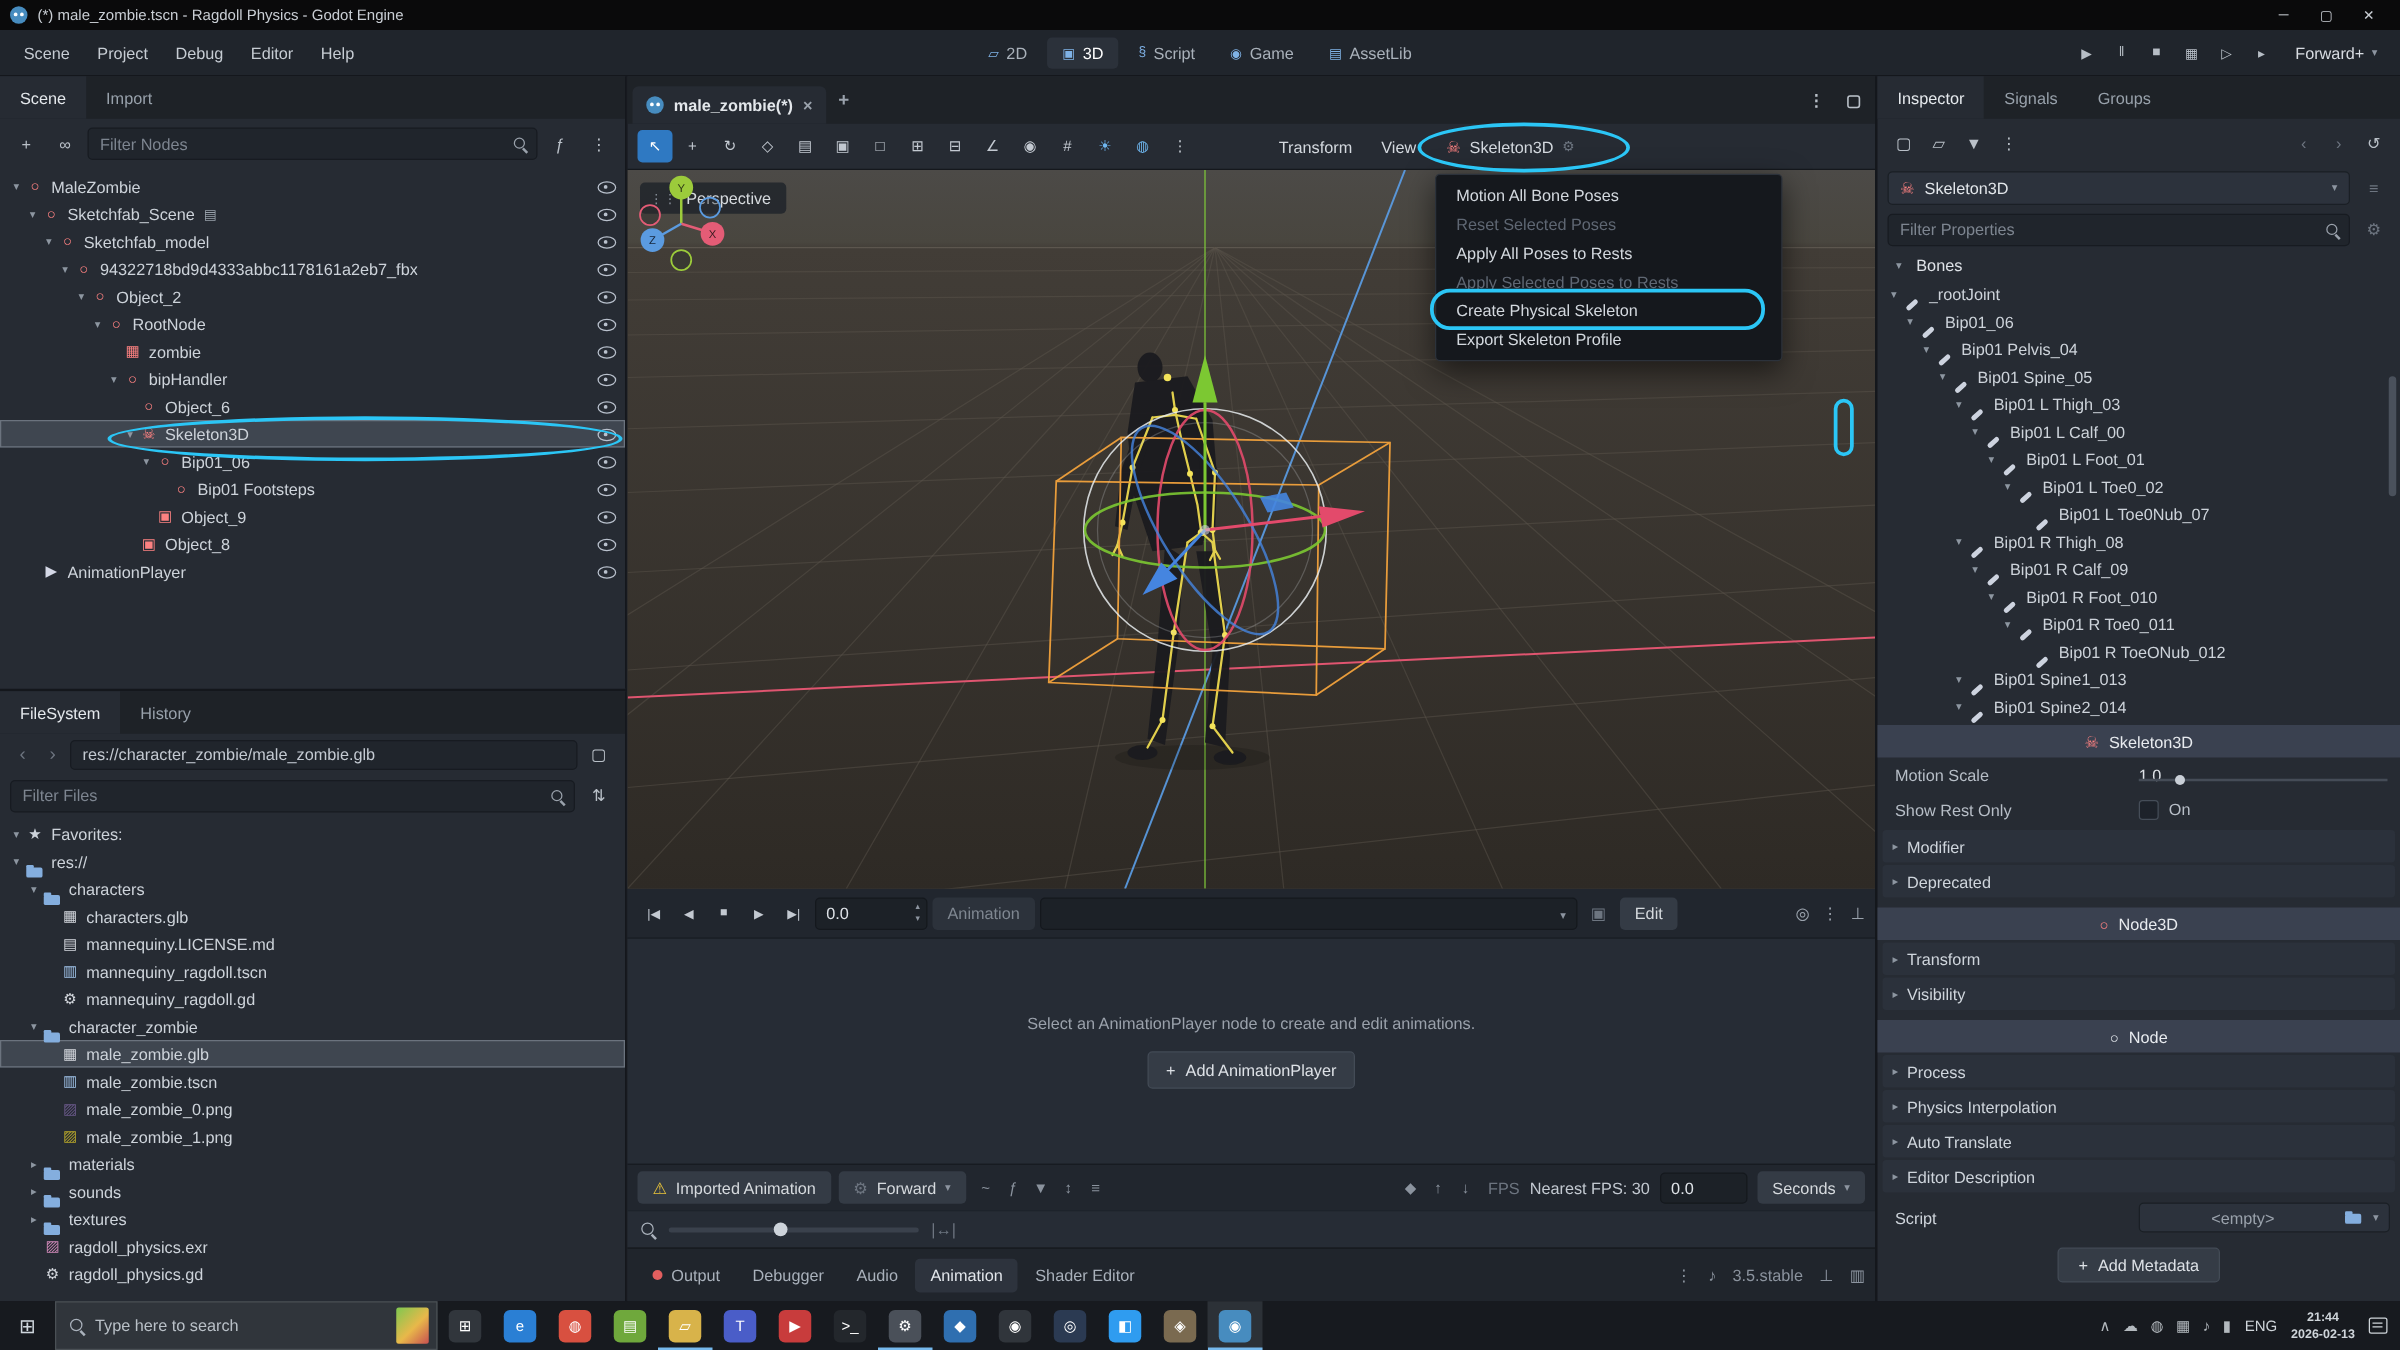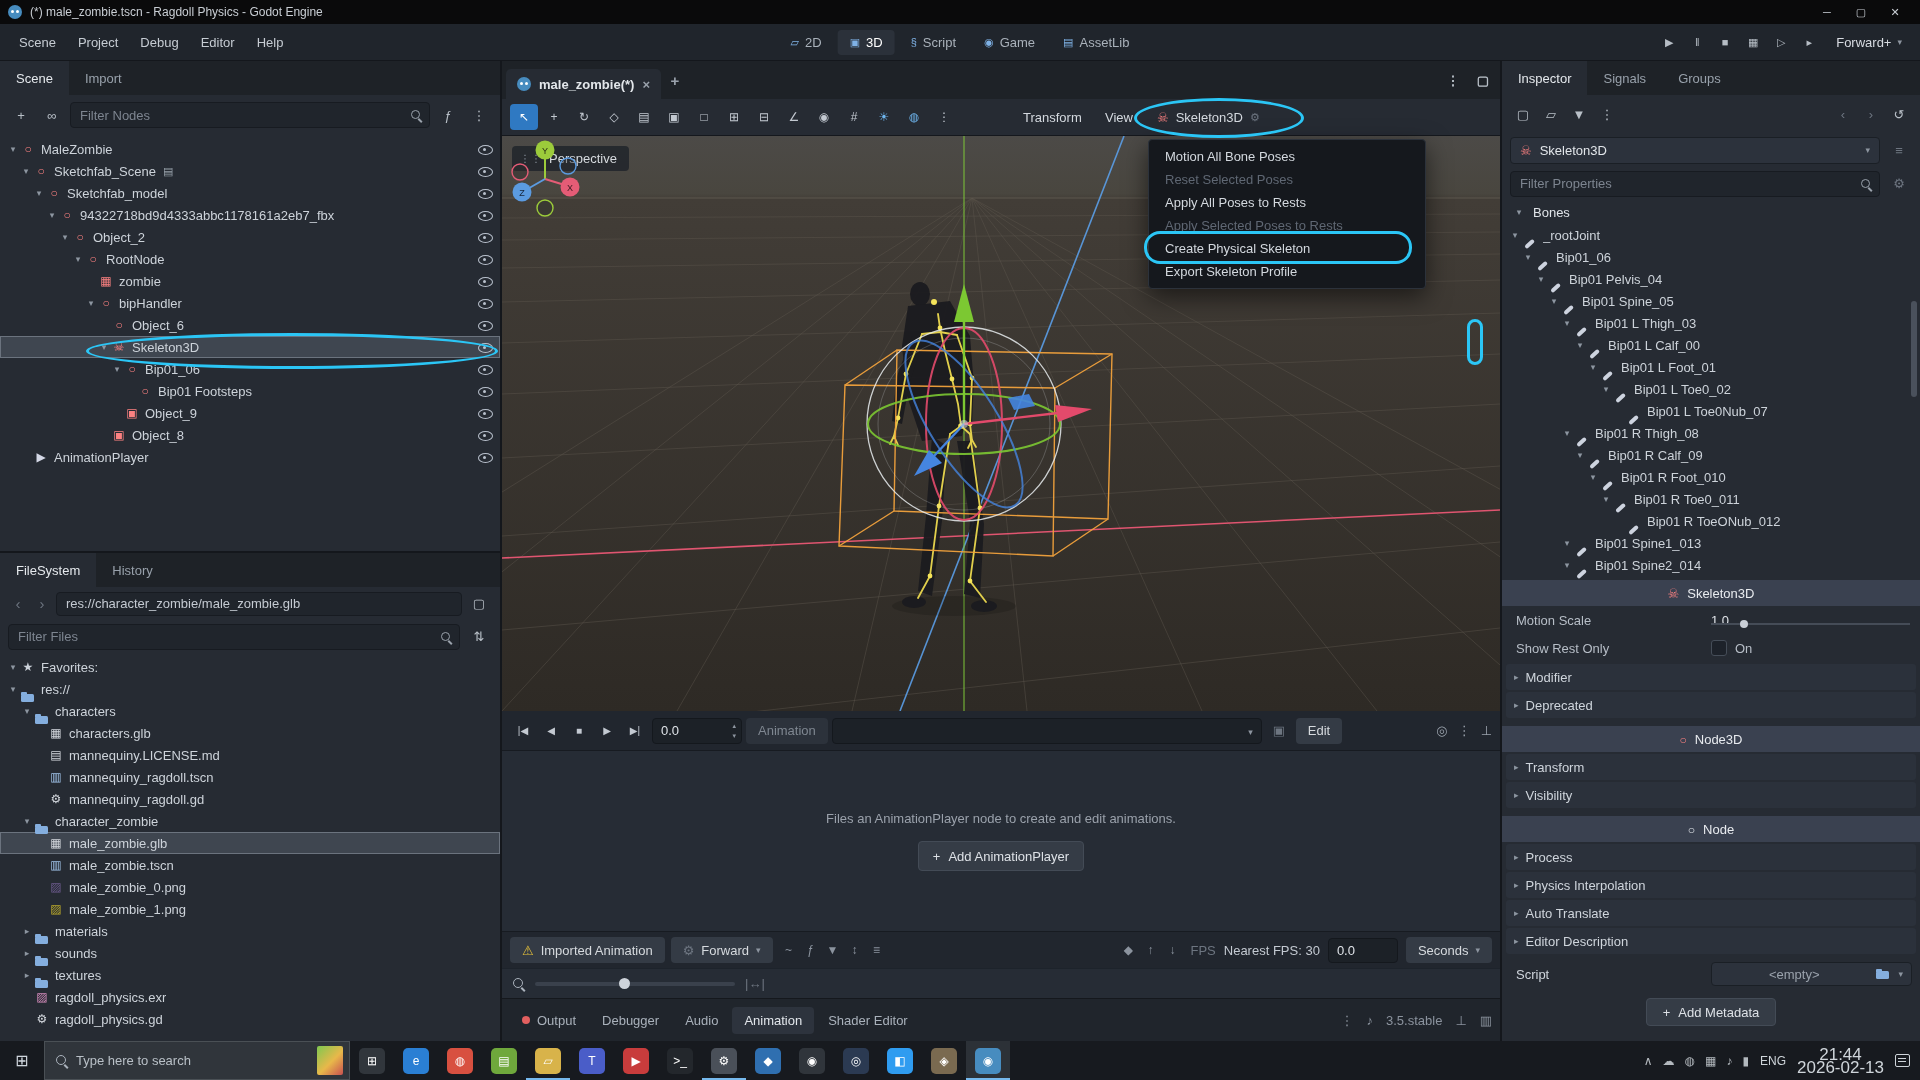--- a/index.html
+++ b/index.html
@@ -146,21 +146,21 @@
   .node-sel .chev { margin-left:auto; }
   .bones-header { height:24px; display:flex; align-items:center; gap:7px; padding:0 10px; color:#dfe3e8; }
   .bones-list { height:356px; overflow:hidden; position:relative; }
   .scrollbar { position:absolute; right:2px; top:6px; width:6px; height:96px; background:#4a515c; border-radius:3px; }
   .category { height:26px; background:#3a4150; display:flex; align-items:center; justify-content:center; gap:8px; color:#e8ebef; }
   .category.mt { margin-top:8px; }
   .cat-ic-red::before { content:"○"; color:#fc8181; font-size:12px; }
   .cat-ic-white::before { content:"○"; color:#dfe3e8; font-size:12px; }
   .prop-row { height:28px; display:flex; align-items:center; }
   .prop-label { flex:0 0 50%; padding-left:14px; color:#b7bec7; overflow:hidden; white-space:nowrap; }
-  .prop-value { flex:1; padding-right:10px; position:relative; color:#dfe3e8; display:flex; align-items:center; gap:8px; }
+  .prop-value { flex:1; padding-right:10px; position:relative; color:#dfe3e8; display:flex; gap:8px; }
   .slider-line { position:absolute; bottom:3px; left:0; right:10px; height:2px; background:#454c57; }
   .slider-grab { position:absolute; bottom:0; left:14%; width:8px; height:8px; border-radius:50%; background:#c9cfd7; }
   .checkbox { width:16px; height:16px; background:#1d222a; border:1px solid #454d58; border-radius:3px; flex:0 0 16px; }
   .group-row { height:26px; margin:2px 4px 0 4px; background:#2b313b; border-radius:3px; display:flex; align-items:center; gap:7px; padding:0 8px; color:#cfd5dc; }
   .group-row .arr { color:#8d96a1; font-size:9px; }
   .script-row { height:32px; display:flex; align-items:center; margin-top:4px; }
   .script-dd { flex:1; height:24px; margin-right:8px; background:#2c323c; border:1px solid #1a1f25; border-radius:4px; display:flex; align-items:center; gap:7px; padding:0 8px; }
   .script-dd .val { flex:1; text-align:center; color:#9aa2ac; }
   .fold-ic { position:relative; width:16px; height:16px; flex:0 0 16px; }
   .add-meta-row { height:44px; display:flex; align-items:center; justify-content:center; }
@@ -180,21 +180,21 @@
   .start-btn { width:44px; display:flex; align-items:center; justify-content:center; color:#cfd6dd; font-size:16px; }
   .search-box { width:306px; background:#30353b; border:1px solid #4a5055; display:flex; align-items:center; gap:8px; padding:0 6px 0 10px; color:#c6ccd2; }
   .search-box .txt { flex:1; color:#b9c0c7; }
   .bird { width:26px; height:29px; border-radius:2px; background:linear-gradient(135deg,#7ec850 0%,#e8b84a 55%,#c85050 100%); }
   .apps { display:flex; }
   .app { width:44px; display:flex; align-items:center; justify-content:center; }
   .app.running { box-shadow:inset 0 -2px 0 #76b9ed; }
   .app.active { background:#2c3137; box-shadow:inset 0 -2px 0 #76b9ed; }
   .app-ic { width:26px; height:26px; border-radius:5px; display:flex; align-items:center; justify-content:center; color:#fff; font-size:12px; }
   .tray { margin-left:auto; display:flex; align-items:center; gap:11px; padding:0 10px; color:#cfd5da; font-size:12px; }
-  .clock { text-align:center; font-size:17px; line-height:13px; }
+  .clock { text-align:center; font-size:10px; line-height:13px;font-weight:bold; }
   .notif { width:15px; height:13px; border:1.4px solid #cfd5da; border-radius:2px; position:relative; }
   .notif::after { content:""; position:absolute; left:2px; top:3px; width:8px; height:1.4px; background:#cfd5da; box-shadow:0 3px 0 #cfd5da; }
 </style>
 </head>
 <body>
 
 <div id="app">
 
   <div class="titlebar">
     <span class="godot-badge"></span>
@@ -756,21 +756,21 @@
       <span class="flat-btn enabled">
           <span>Edit</span>
         </span>
       <span class="anim-right">
         <span>◎</span>
         <span>⋮</span>
         <span>⊥</span>
       </span>
     </div>
     <div class="anim-center">
-      <div class="anim-msg">Files an AnimationPlayer node to create and edit animations.</div>
+      <div class="anim-msg">Select an AnimationPlayer node to create and edit animations.</div>
       <div class="add-player-btn">
         <span>+</span>
         <span>Add AnimationPlayer</span>
       </div>
     </div>
     <div class="anim-toolbar">
       <span class="flat-btn enabled">
         <span class="warn-ic">⚠</span>
         <span>Imported Animation</span>
       </span>

